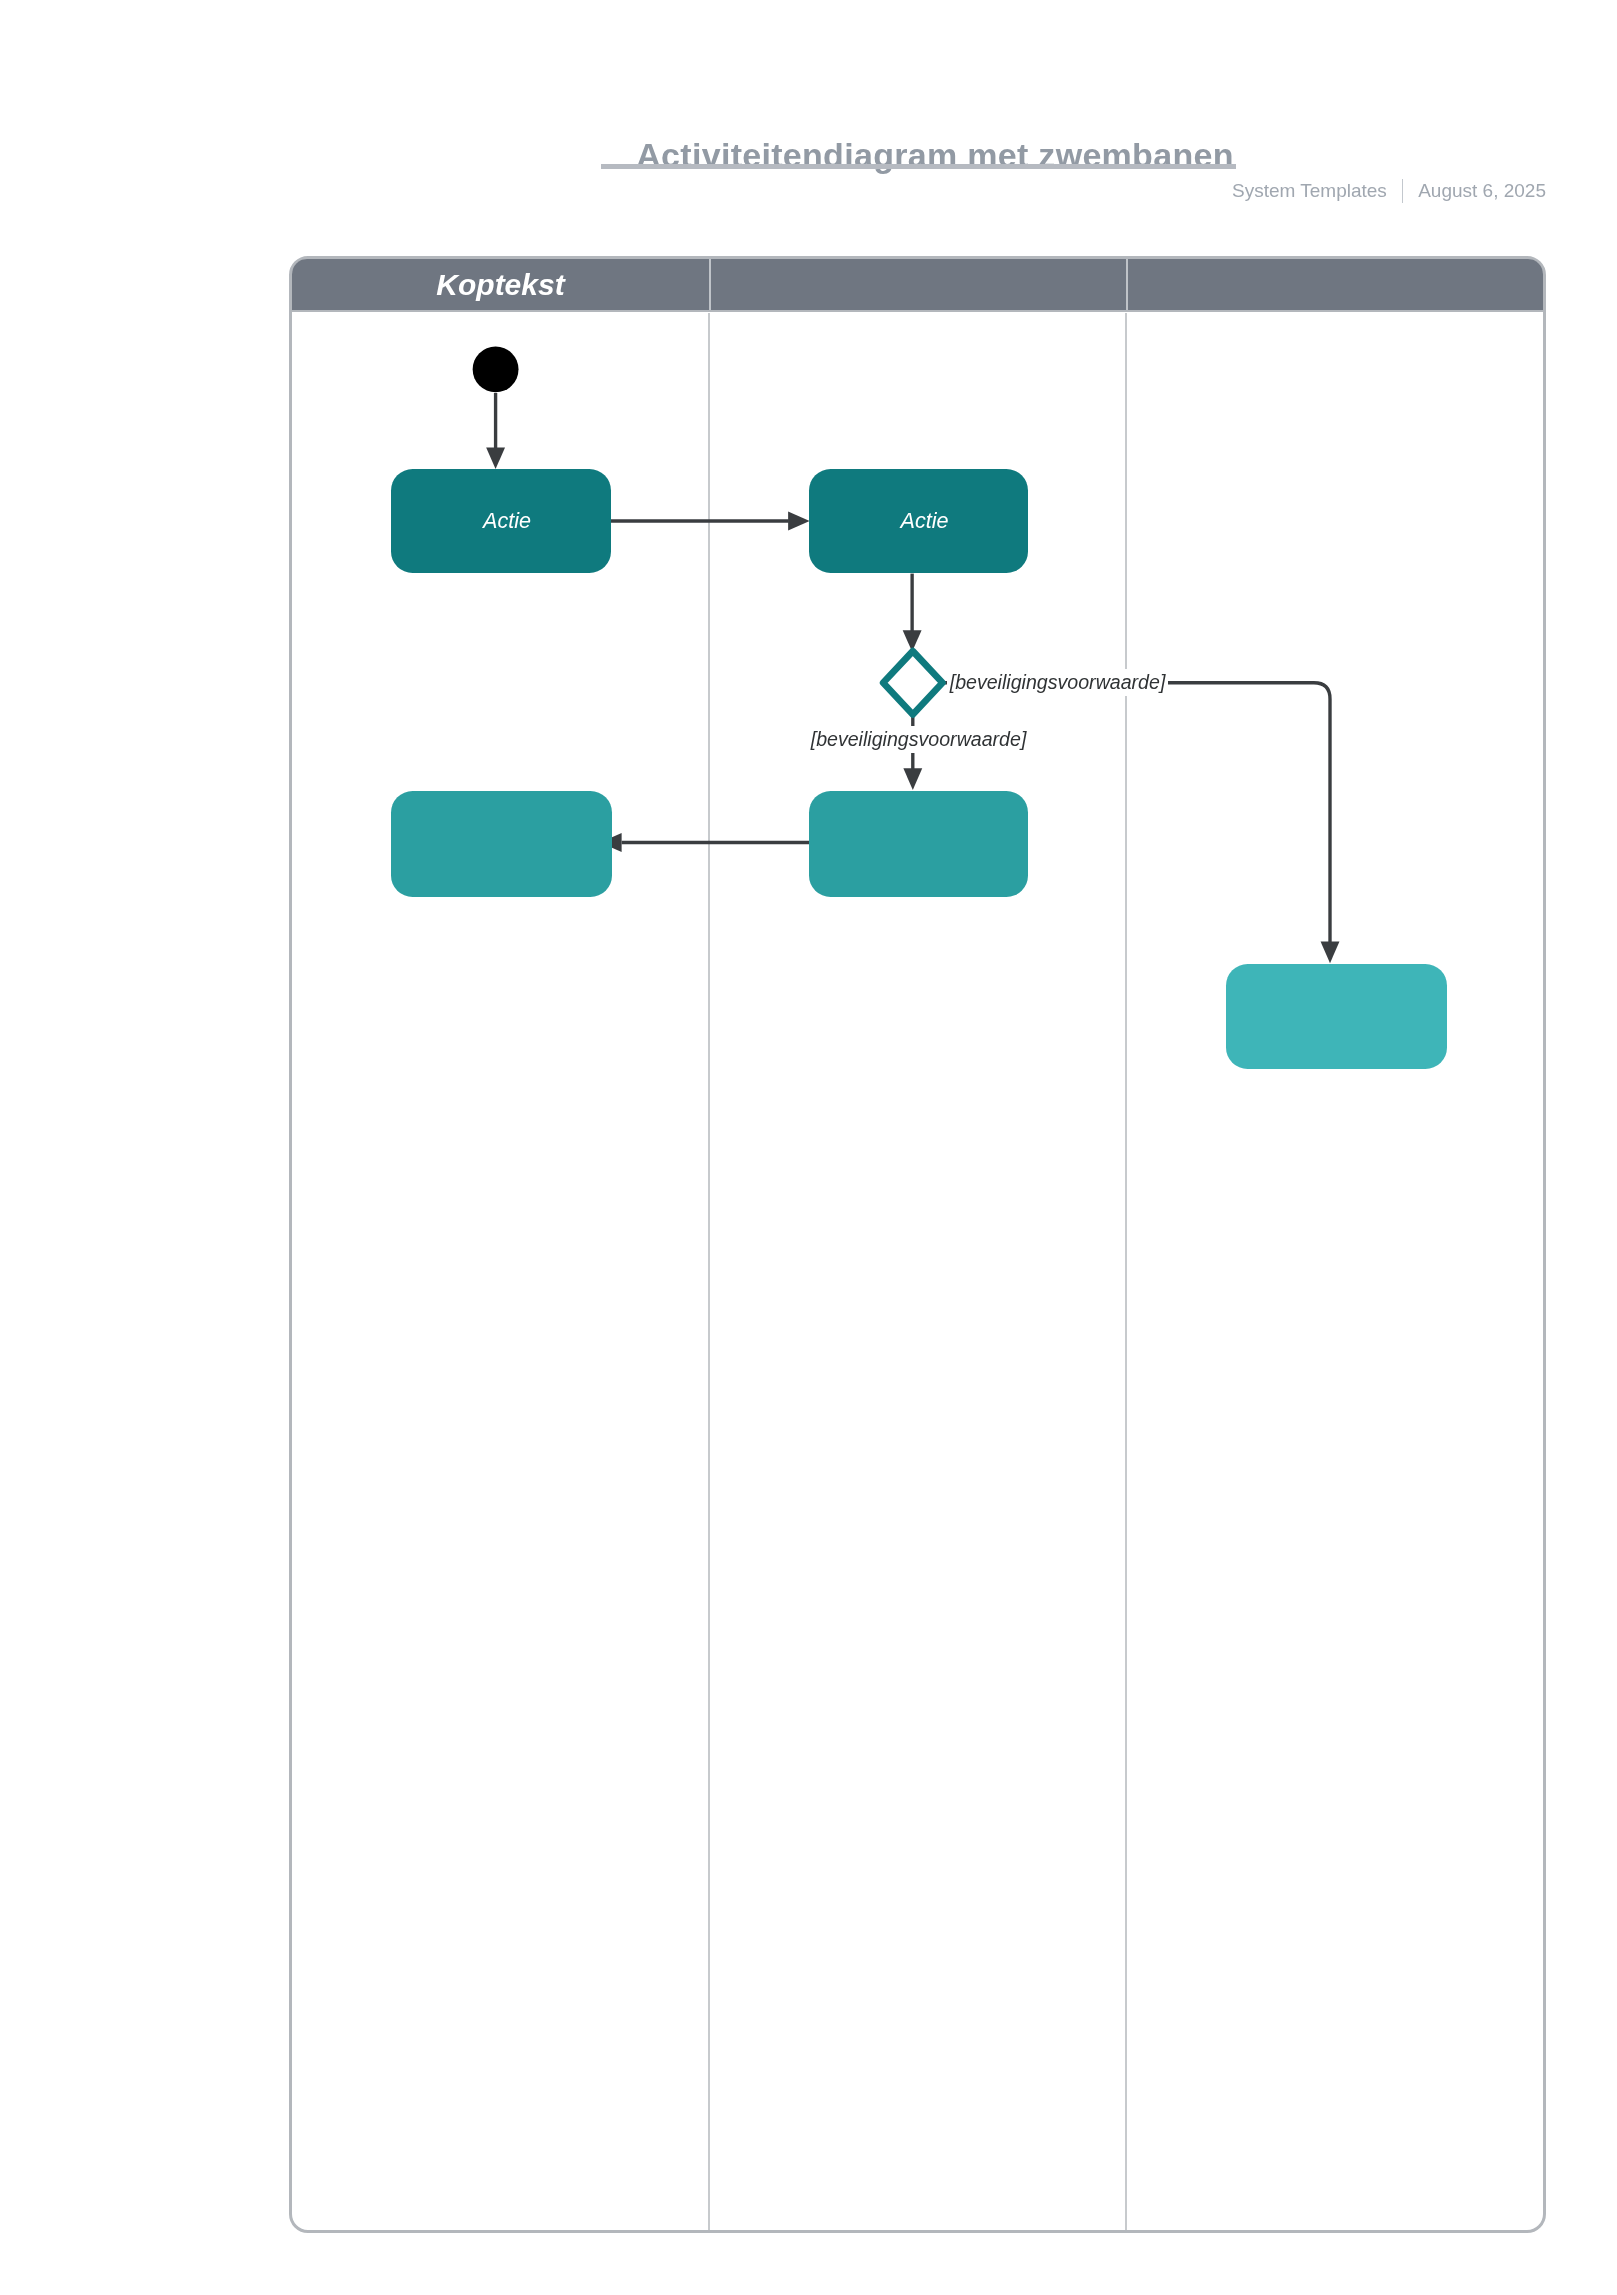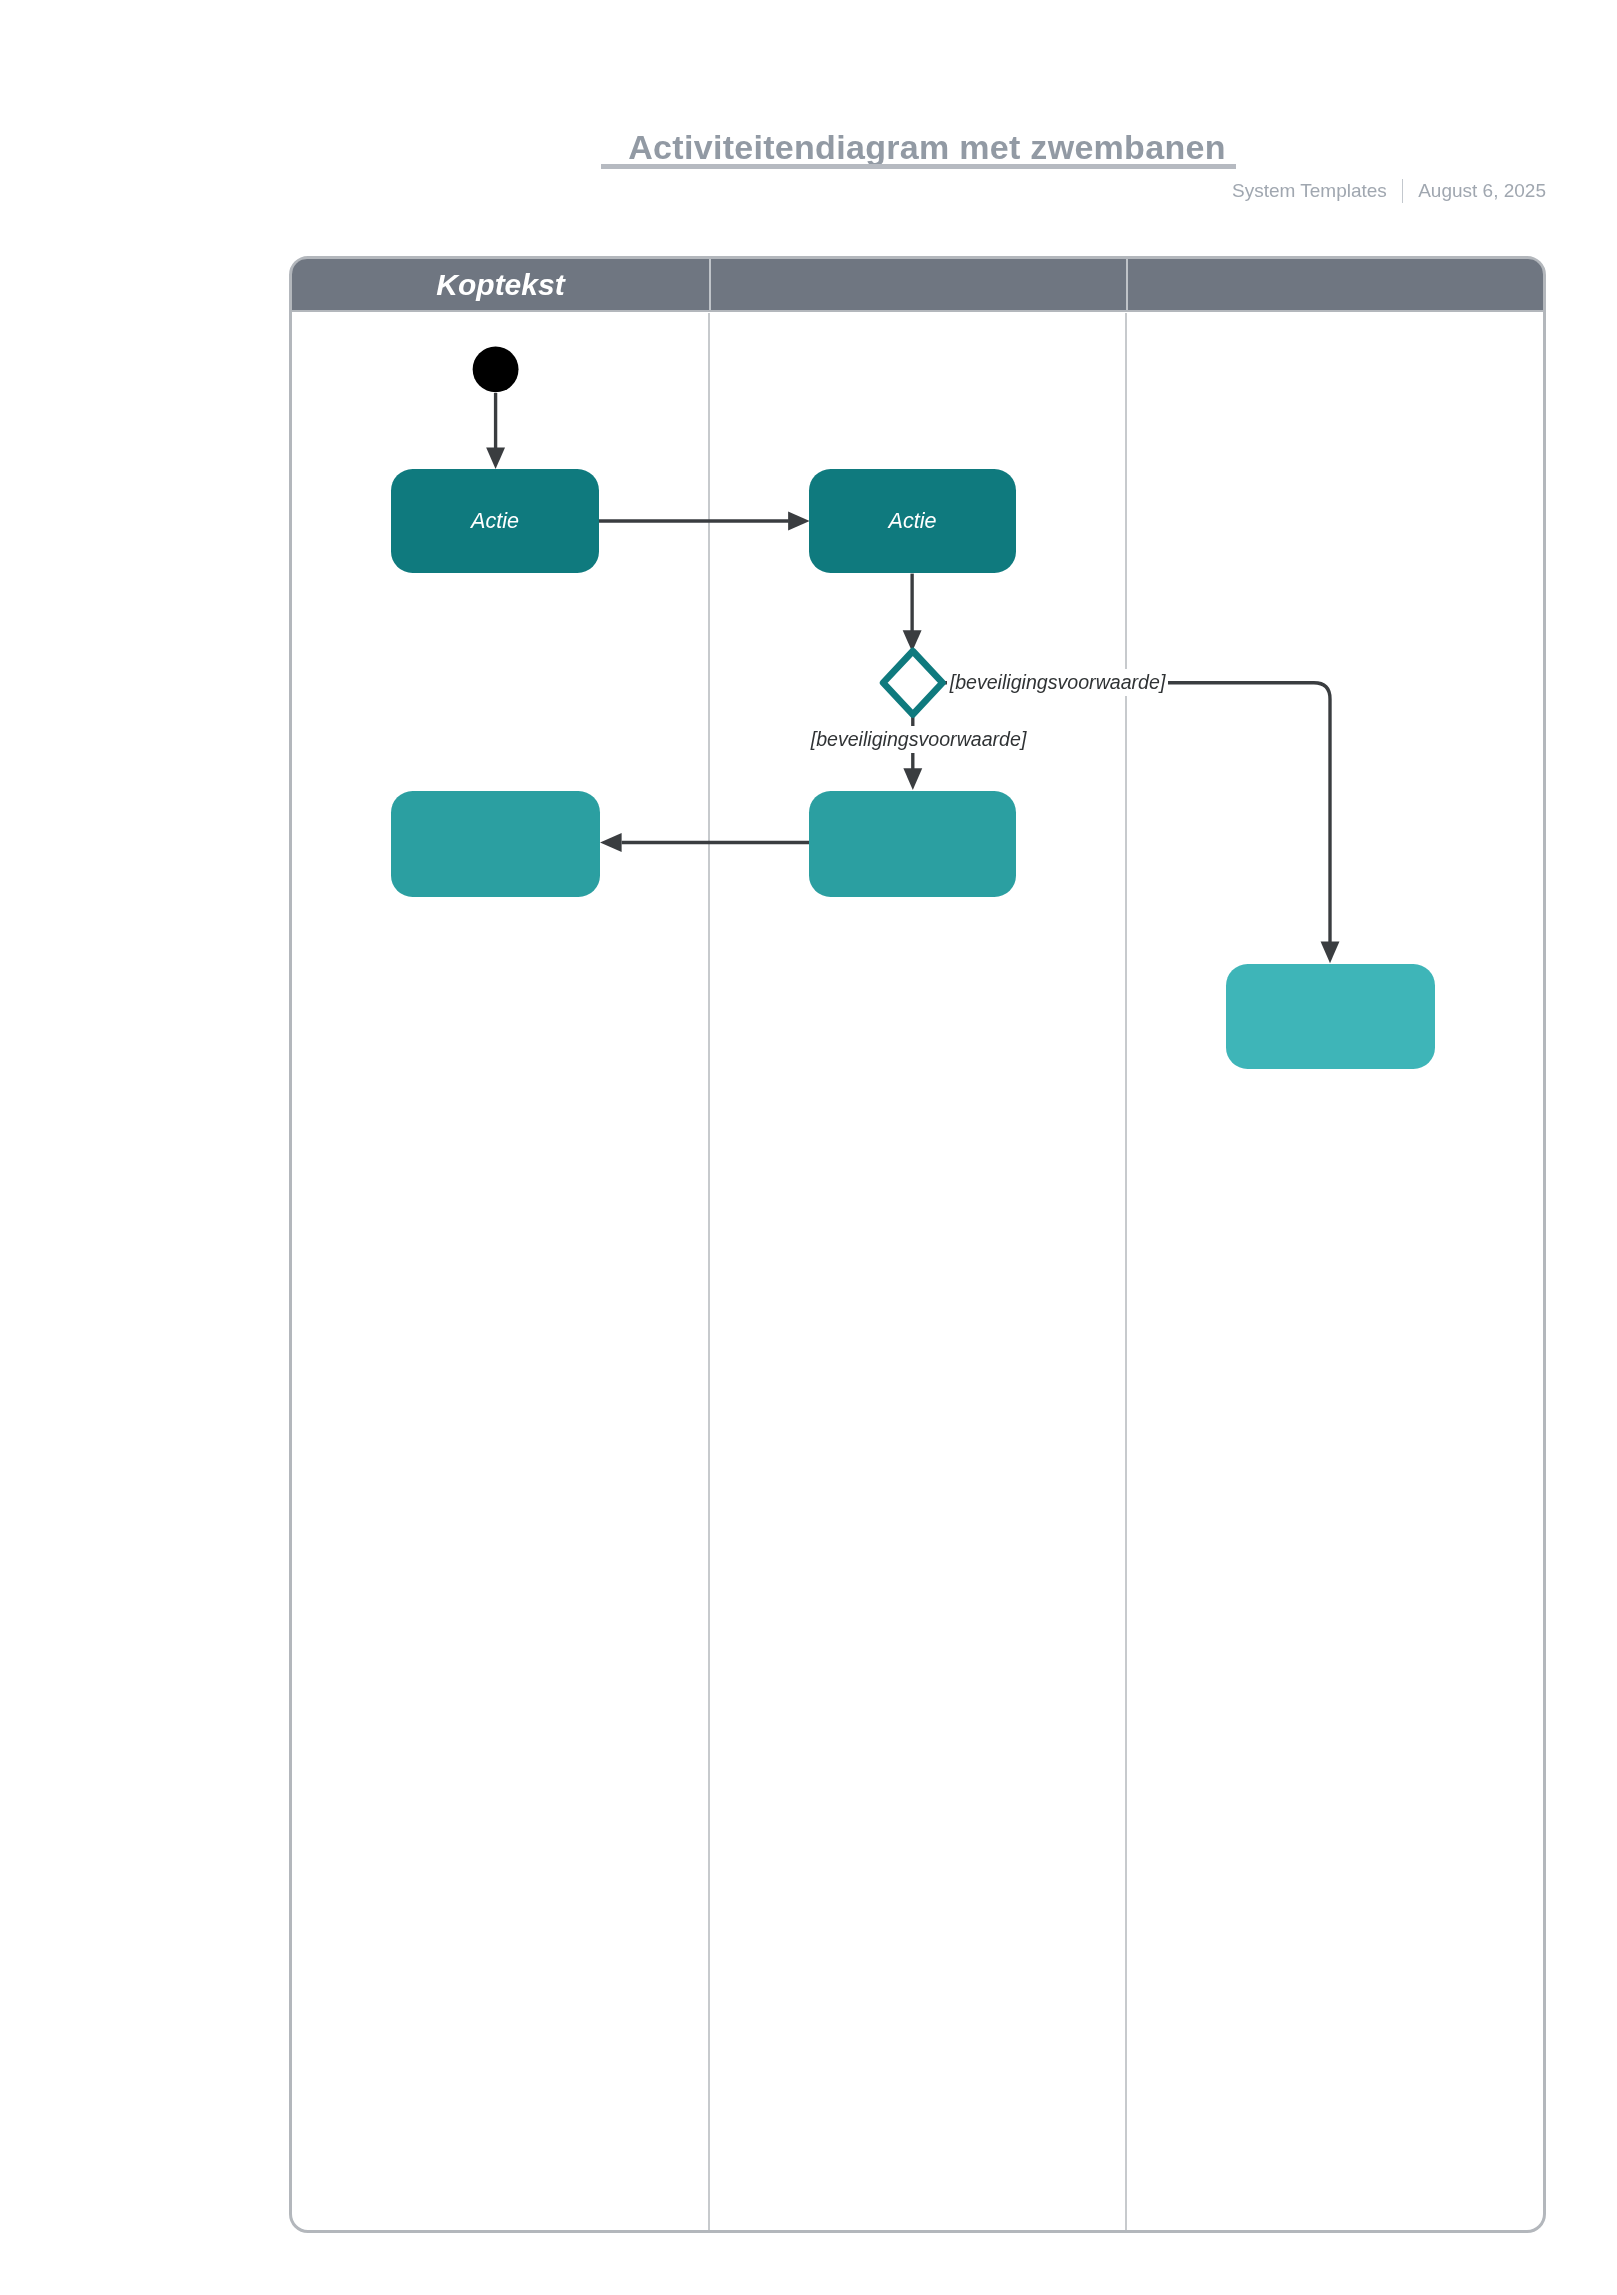--- a/index.html
+++ b/index.html
@@ -22,21 +22,21 @@
     left: 292px;
     top: 0;
     width: 1254px;
     text-align: center;
   }
   .doc-title {
     position: absolute;
     left: 0;
     top: 120px;
     width: 100%;
-    margin: 8px;
+    margin: 16px;
     font-size: 34px;
     line-height: 38px;
     font-weight: bold;
     color: var(--title-text, #929aa4);
     letter-spacing: 0.3px;
   }
   .title-rule {
     position: absolute;
     left: 50%;
     top: 164px;
@@ -136,20 +136,21 @@
     stroke-linejoin: round;
   }
 
   
   .action {
     position: absolute;
     border-radius: 21.6px;
     display: flex;
     align-items: center;
     justify-content: center;
+    padding-left: 12px;
   }
   .action.dark   { background: var(--action-dark,   #0f7a7e); }
   .action.medium { background: var(--action-medium, #2b9fa1); }
   .action.light  { background: var(--action-light,  #3eb5b8); }
   .action-label {
     font-size: 21.6px;
     font-style: italic;
     color: #ffffff;
   }
 

